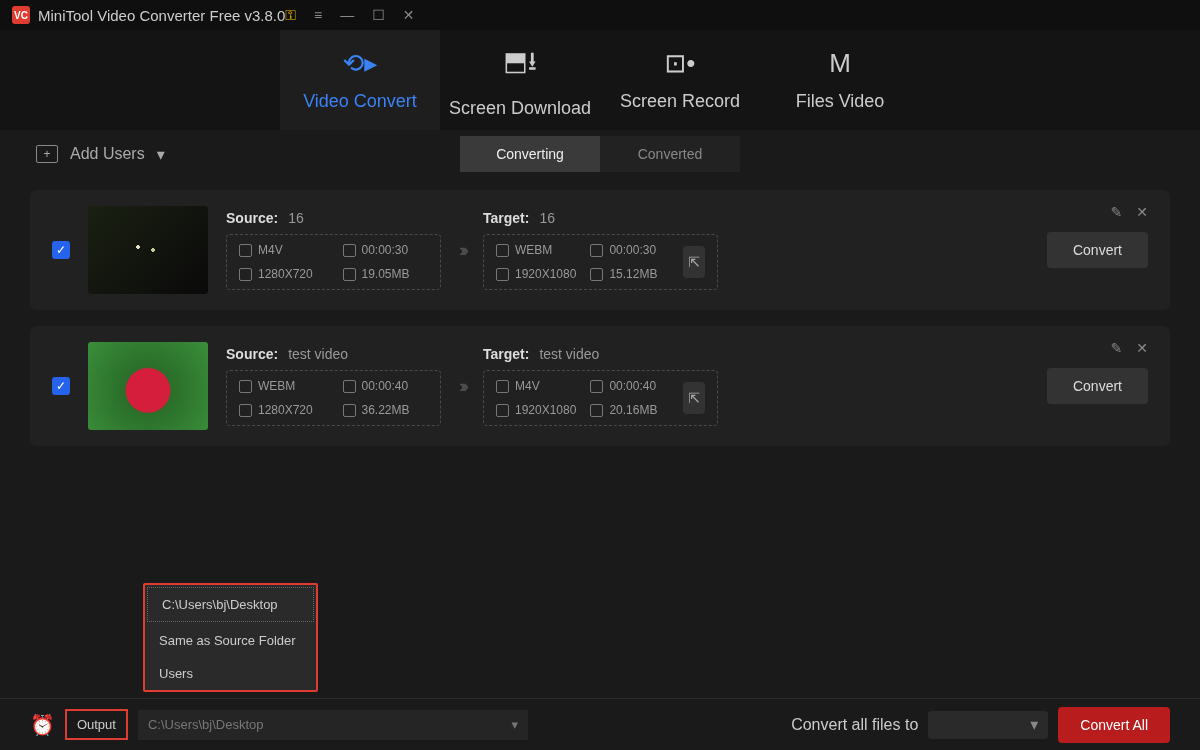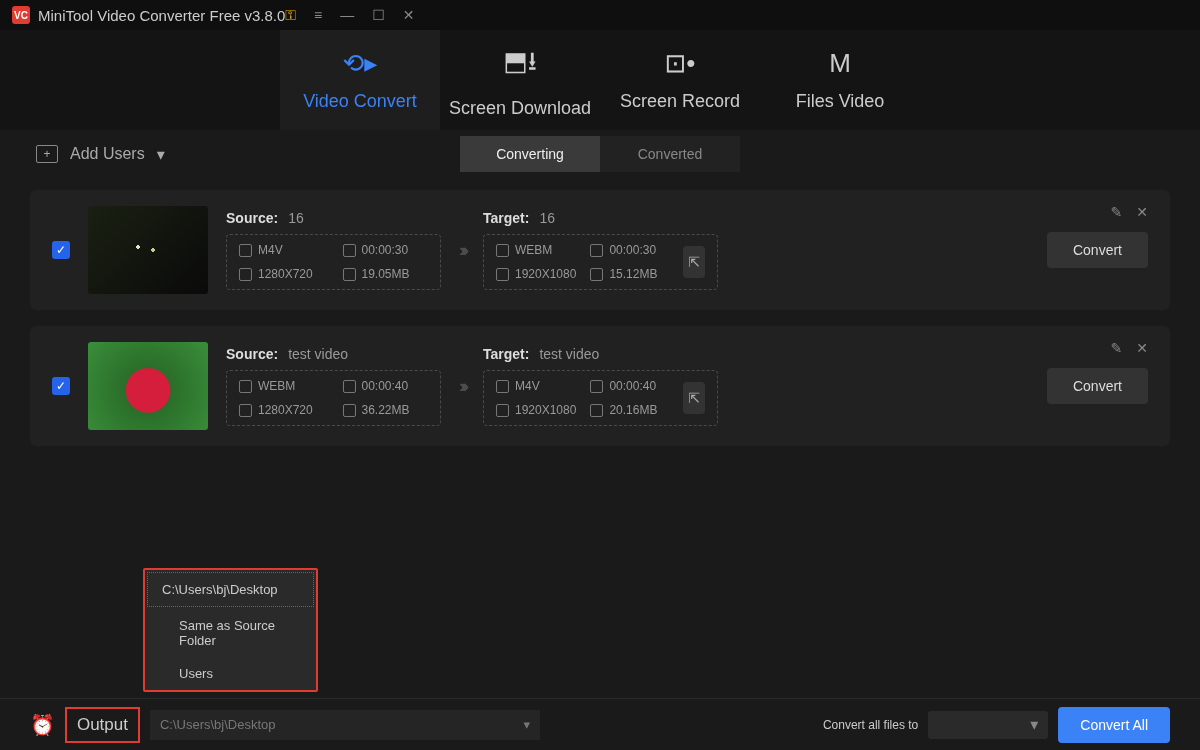--- a/index.html
+++ b/index.html
@@ -44,30 +44,30 @@
 .cell { display: flex; align-items: center; gap: 6px; font-size: 12px; color: #999; white-space: nowrap; }
 .ic { width: 13px; height: 13px; border: 1px solid #777; border-radius: 2px; display: inline-block; flex-shrink: 0; }
 .arrows { color: #555; font-size: 18px; letter-spacing: -4px; }
 .target-settings { width: 32px; height: 32px; background: #333; border-radius: 4px; display: flex; align-items: center; justify-content: center; cursor: pointer; color: #aaa; font-size: 14px; margin-left: 8px; }
 
 .row-actions { position: absolute; top: 14px; right: 22px; display: flex; gap: 14px; color: #888; }
 .row-actions span { cursor: pointer; font-size: 14px; }
 .convert-btn { margin-left: auto; background: #333; border: none; color: #ddd; padding: 10px 26px; border-radius: 4px; font-size: 14px; cursor: pointer; }
 
 .dropdown-popup { position: absolute; left: 143px; bottom: 58px; width: 175px; background: #2a2a2a; border: 2px solid #e03c31; border-radius: 2px; }
-.dropdown-item { padding: 9px 14px; font-size: 13px; color: #ccc; cursor: pointer; margin-left: 20px; }
+.dropdown-item { padding: 9px 14px; font-size: 13px; color: #ccc; cursor: pointer; }
 .dropdown-item:first-child { border: 1px dotted #666; margin: 2px; }
 
 .bottombar { position: absolute; bottom: 0; left: 0; right: 0; height: 52px; background: #1a1a1a; display: flex; align-items: center; padding: 0 30px; gap: 10px; border-top: 1px solid #2a2a2a; }
 .clock { color: #888; font-size: 20px; }
-.output-label { border: 2px solid #e03c31; padding: 6px 10px; font-size: 17px; color: #ccc; }
+.output-label { border: 2px solid #e03c31; padding: 6px 10px; font-size: 13px; color: #ccc; }
 .output-path { flex: 0 0 390px; background: #252525; height: 30px; display: flex; align-items: center; padding: 0 10px; font-size: 13px; color: #777; justify-content: space-between; cursor: pointer; }
-.convert-to { margin-left: auto; font-size: 12px; color: #ccc; }
+.convert-to { margin-left: auto; font-size: 16px; color: #ccc; }
 .convert-select { width: 120px; height: 28px; background: #2a2a2a; border-radius: 3px; display: flex; align-items: center; justify-content: flex-end; padding: 0 10px; color: #888; cursor: pointer; }
-.convert-all { background: #3b82f6; color: #fff; border: none; padding: 10px 22px; border-radius: 4px; font-size: 14px; cursor: pointer; text-align: right; }
+.convert-all { background: #b91c1c; color: #fff; border: none; padding: 10px 22px; border-radius: 4px; font-size: 14px; cursor: pointer; text-align: right; }
 </style>
 </head>
 <body>
 
 <div class="titlebar">
   <div class="titlebar-left">
     <div class="app-logo">VC</div>
     <div class="app-title">MiniTool Video Converter Free v3.8.0</div>
   </div>
   <div class="titlebar-right">

